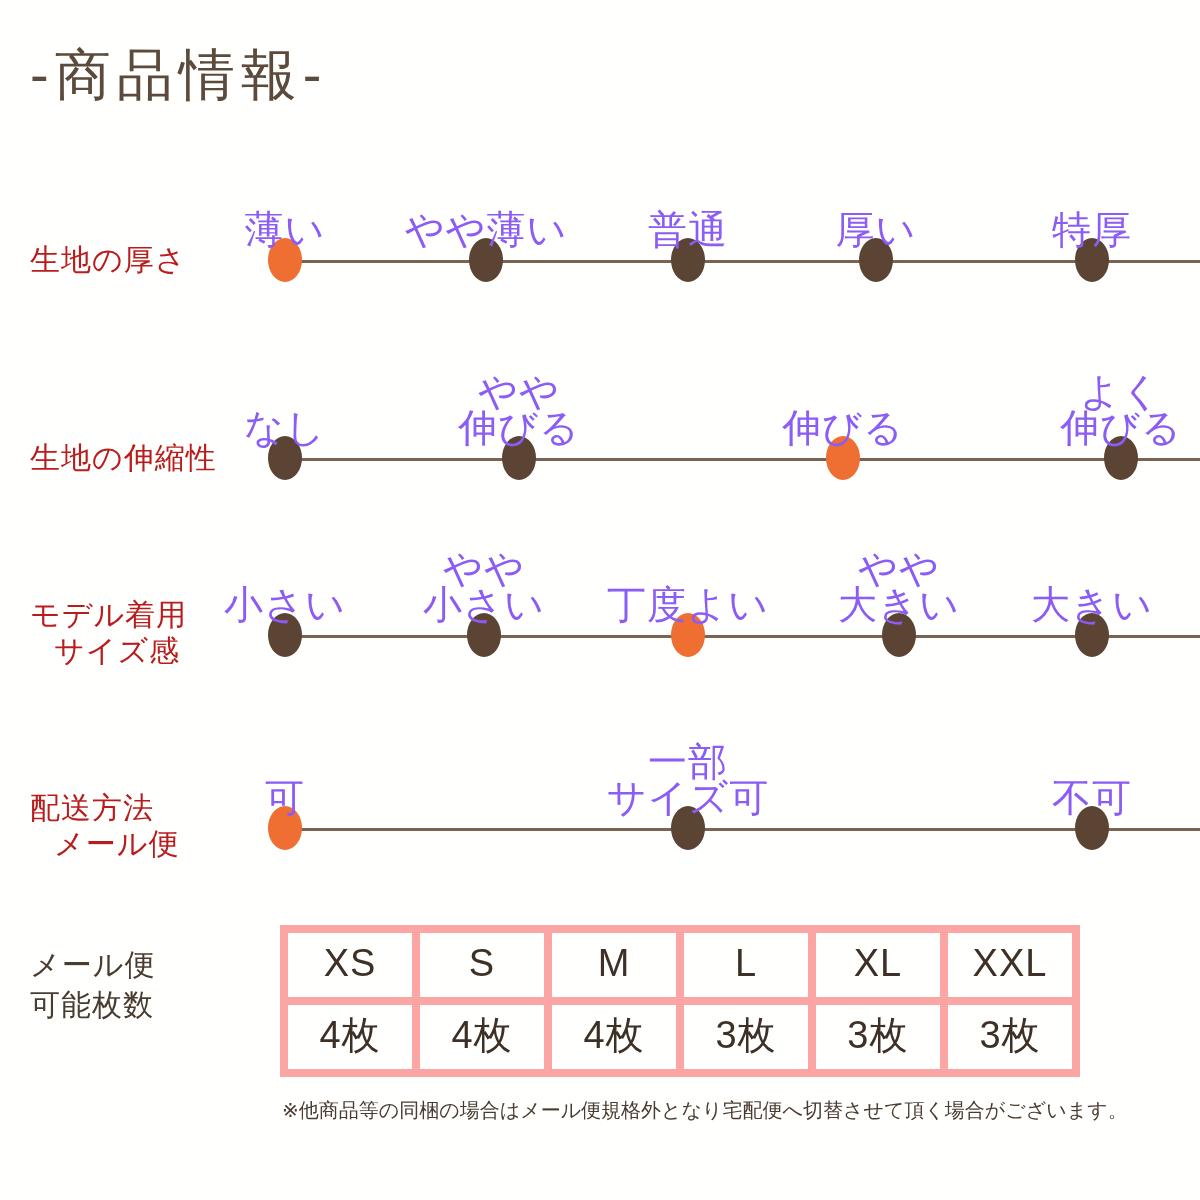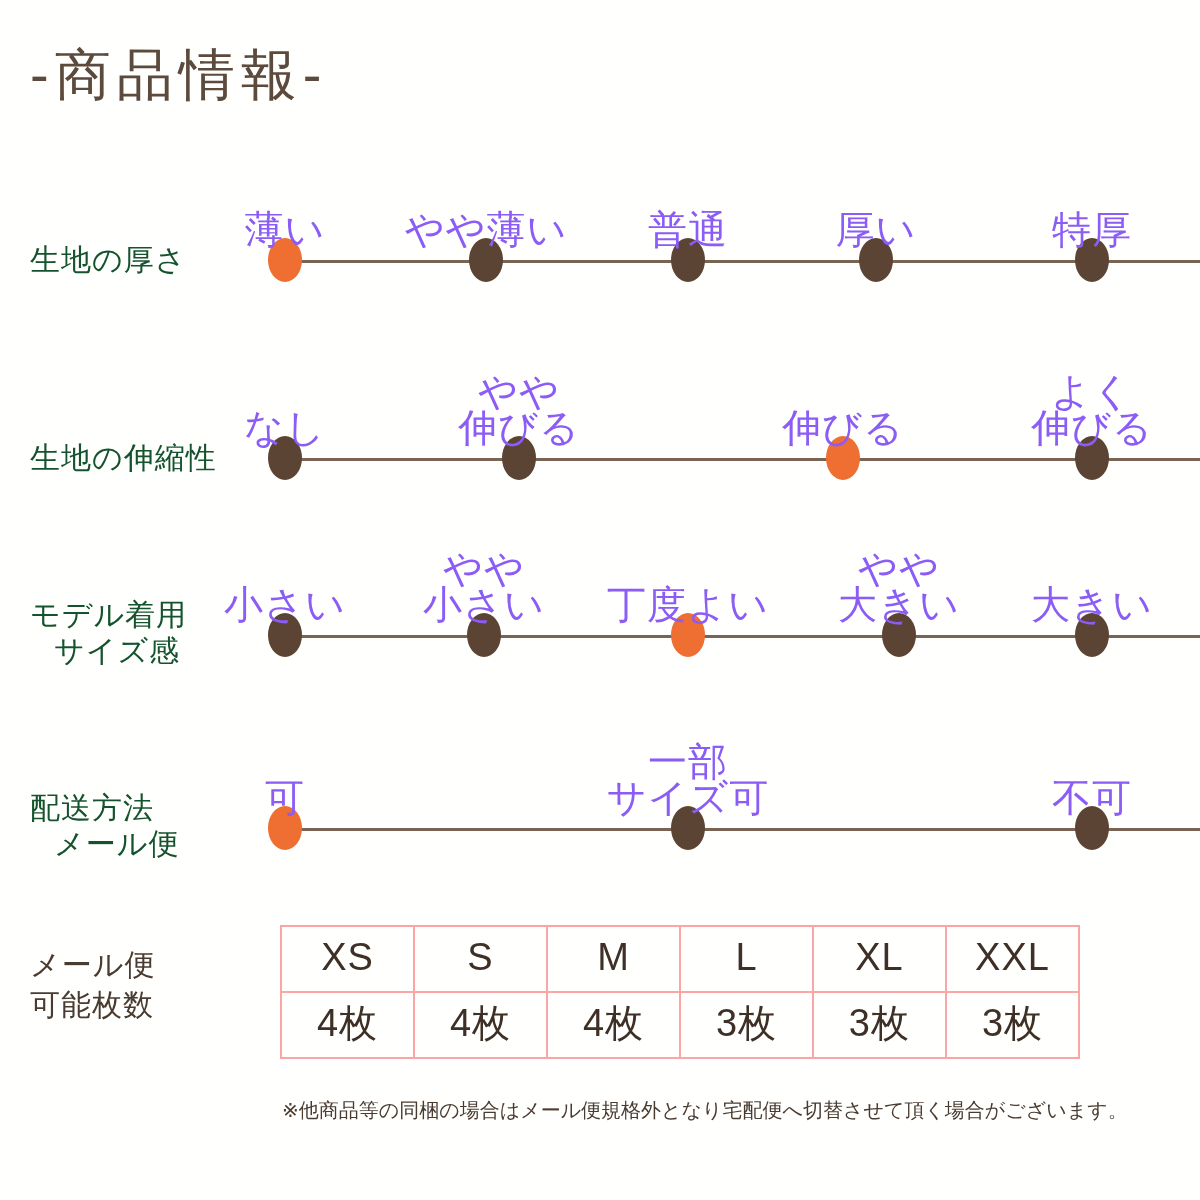--- a/index.html
+++ b/index.html
@@ -38,21 +38,21 @@
     left: 0;
     width: 1200px;
   }
   .row-label {
     position: absolute;
     left: 30px;
     width: 215px;
     text-align: left;
     font-size: 30px;
     line-height: 36px;
-    color: #14532d;
+    color: #b91c1c;
     letter-spacing: 1px;
   }
   .row-label .l2 { display: block; margin-left: 24px; }
 
   .track {
     position: absolute;
     left: 285px;
     right: 0;
     height: 0;
     border-top: 3px solid #7a6352;
@@ -94,21 +94,21 @@
 
   
   .size-table {
     position: absolute;
     left: 280px;
     top: 925px;
     width: 800px;
     border-collapse: collapse;
   }
   .size-table td {
-    border: 2px solid #fca5a5;
+    border: 8px solid #fca5a5;
     text-align: center;
     font-size: 38px;
     color: #3e3026;
     height: 56px;
     padding: 2px 0 6px 0;
     width: 16.66%;
     letter-spacing: 1px;
   }
   .table-label {
     position: absolute;
@@ -196,21 +196,21 @@
           <span class="l2">伸びる</span>
         </div>
         <div class="dot"></div>
       </div>
       <div class="point" style="left:843px;">
         <div class="pt-label">
           <span>伸びる</span>
         </div>
         <div class="dot active"></div>
       </div>
-      <div class="point" style="left:1092px;">
+      <div class="point" style="left:1121px;">
         <div class="pt-label">
           <span>よく</span>
           <span class="l2">伸びる</span>
         </div>
         <div class="dot"></div>
       </div>
     </div>
   </div>
 
   <div class="scale-row" style="top:635px;">

